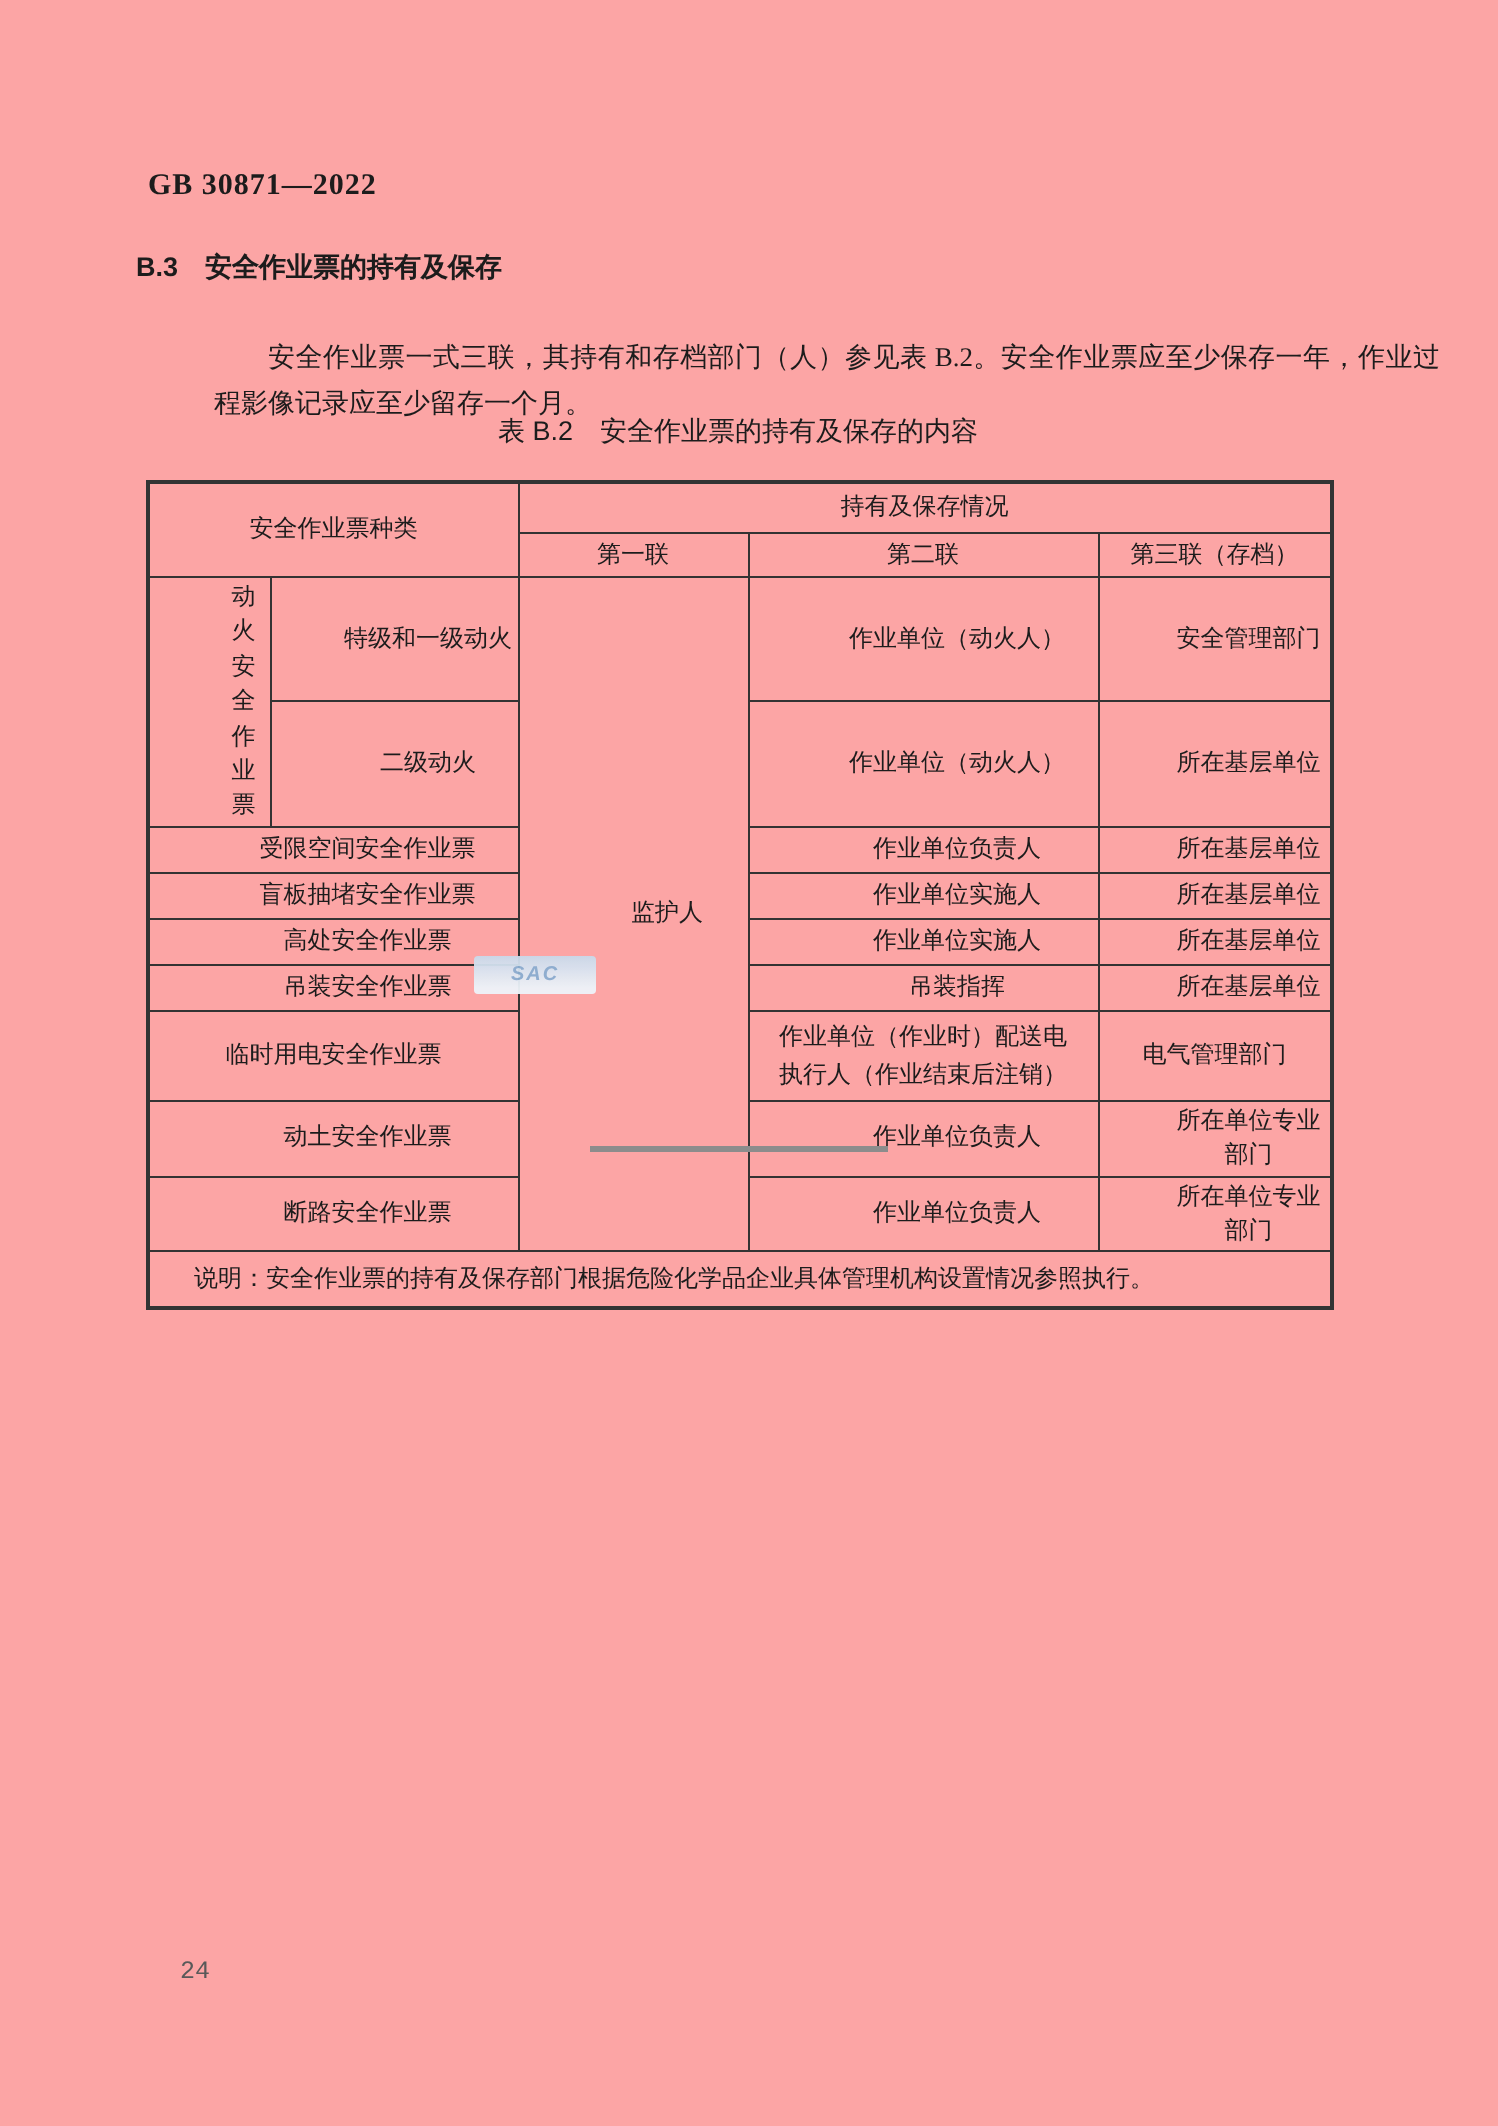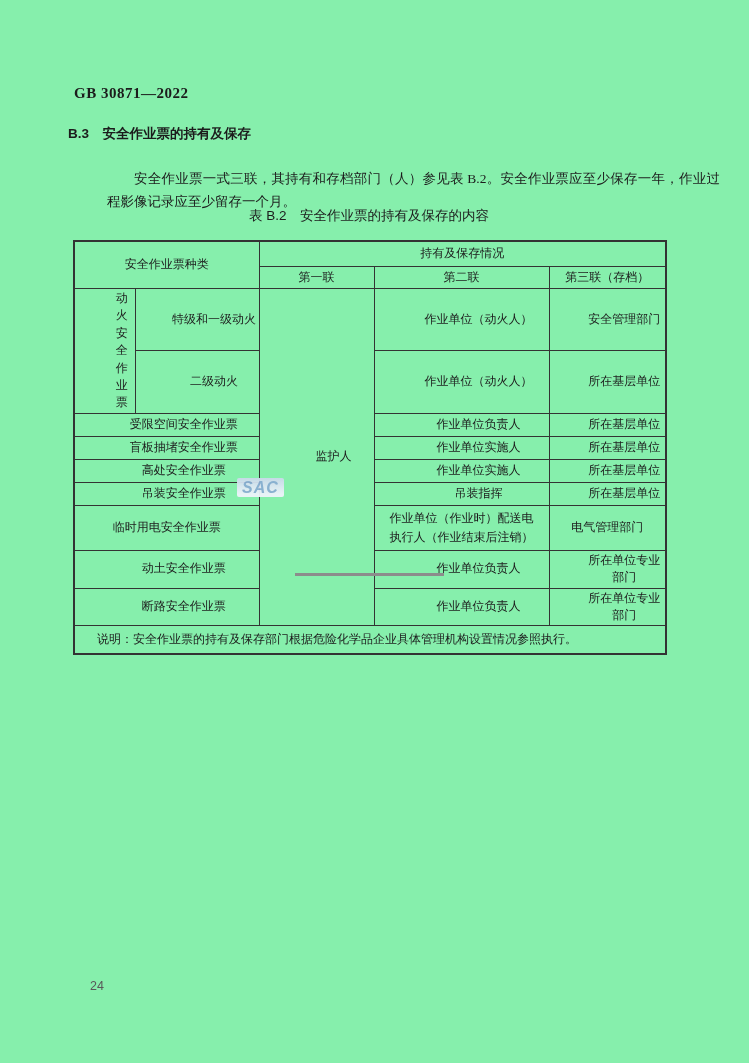--- a/index.html
+++ b/index.html
@@ -1,19 +1,19 @@
 <!DOCTYPE html>
 <html><head>
 <meta charset="utf-8">
 <style>
   html,body{margin:0;padding:0;background:#ffffff;}
   .page{
     position:relative;
     width:749px;height:1063px;
-    background:#86efac;
+    background:#fca5a5;
     font-family:"Liberation Serif", serif;
     color:#1c1c1c;
     overflow:hidden;
   }
   .gb-header{
     position:absolute;left:74px;top:85px;
     font-size:15px;font-weight:bold;
     letter-spacing:0.5px;
     font-family:"Liberation Serif", serif;
   }
@@ -53,28 +53,28 @@
   tr.bigrow td{height:42px;}
   tr.noterow td{height:25px;text-align:left;padding-left:22px;}
   .twoline span{display:block;line-height:19px;}
   .rule{
     position:absolute;left:295px;top:573px;width:149px;height:3px;
     background:#8c8c8c;
   }
   .page-num{
     position:absolute;left:90px;top:979px;
     font-size:12.5px;color:#595959;
-    font-family:Liberation Sans, sans-serif;
+    font-family:Liberation Mono, monospace;
   }
   .watermark{
-    position:absolute;left:237px;top:478px;width:47px;height:19px;
+    position:absolute;left:237px;top:478px;width:61px;height:19px;
     background:linear-gradient(180deg,#c9d9ea 0%,#eef4fa 85%);
     color:#8aaed2;
     font-family:"Liberation Sans", sans-serif;
-    font-style:italic;font-weight:bold;font-size:16px;
+    font-style:italic;font-weight:bold;font-size:10px;
     display:flex;align-items:center;justify-content:center;
     letter-spacing:1px;
     z-index:3;opacity:0.95;
     border-radius:2px;
   }
 </style>
 </head>
 <body>
 
 <div class="page">

